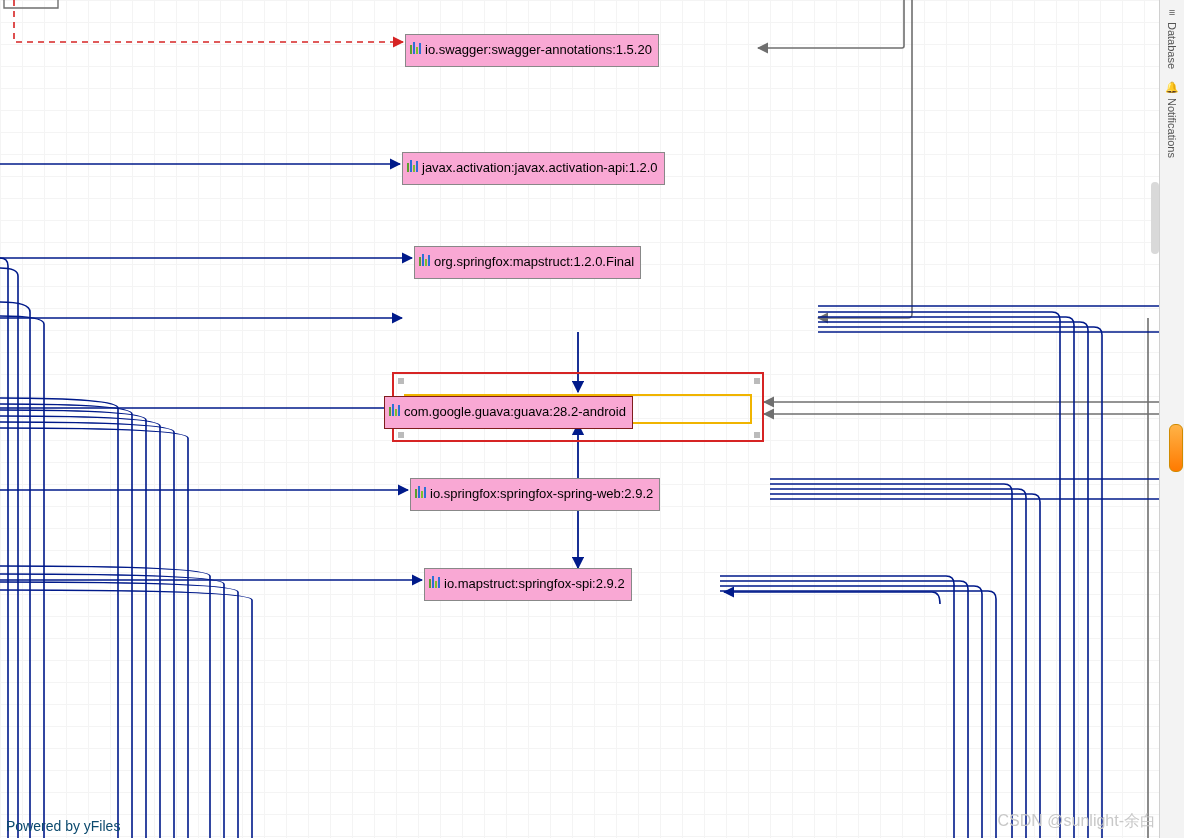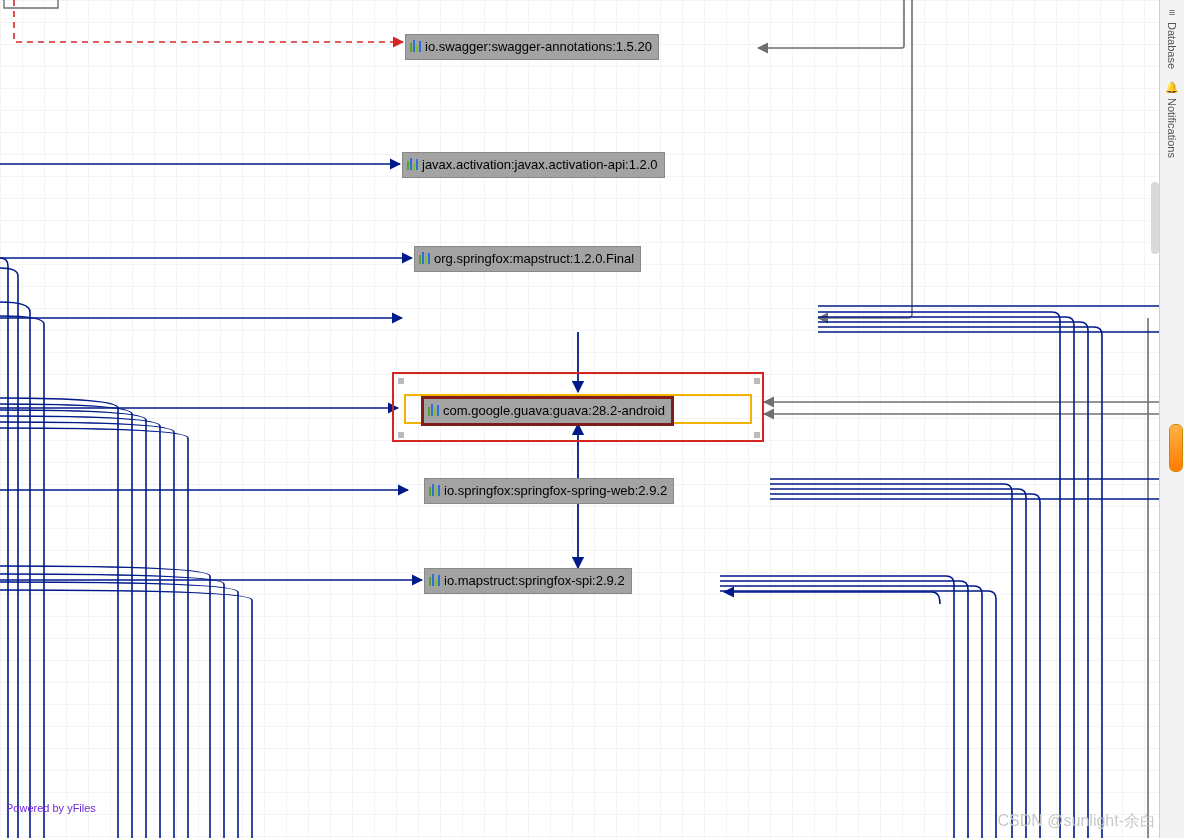--- a/index.html
+++ b/index.html
@@ -1,33 +1,33 @@
 <!DOCTYPE html>
 <html><head>
 <meta charset="utf-8">
 <style>
   html,body{margin:0;padding:0;width:1184px;height:838px;font-family:"Segoe UI",Arial,sans-serif;font-size:13px;background:#fff;overflow:hidden}
   .canvas{position:absolute;left:0;top:0;width:1160px;height:838px;background:#fff}
   .grid{position:absolute;inset:0;background-image:linear-gradient(#f4f4f4 1px,transparent 1px),linear-gradient(90deg,#f4f4f4 1px,transparent 1px);background-size:22px 22px}
   svg.edges{position:absolute;left:0;top:0;width:1160px;height:838px;pointer-events:none}
-  .node{position:absolute;background:#a3a3a3;border:1px solid #888;padding:0 6px 2px 4px;display:flex;align-items:center;gap:4px;height:22px;box-sizing:content-box;white-space:nowrap}
+  .node{position:absolute;background:#f9a8d4;border:1px solid #888;padding:7px 6px 2px 4px;display:flex;gap:4px;height:22px;box-sizing:content-box;white-space:nowrap}
   .node .bars{display:inline-flex;align-items:flex-end;gap:1px;height:12px}
   .node .bars span{display:inline-block;width:2px}
   .node .bars span:nth-child(1){height:9px;background:#5aa02c}
   .node .bars span:nth-child(2){height:12px;background:#2e6fd6}
   .node .bars span:nth-child(3){height:7px;background:#7fc12b}
   .node .bars span:nth-child(4){height:11px;background:#2e6fd6}
   .sel-outer{position:absolute;border:2px solid #d62424;box-sizing:border-box}
   .sel-inner{position:absolute;border:2px solid #f0b400;box-sizing:border-box}
   .handle{position:absolute;width:6px;height:6px;background:#bbb}
   .sidebar{position:absolute;right:0;top:0;width:24px;height:838px;background:#f3f3f3;border-left:1px solid #d0d0d0;display:flex;flex-direction:column;align-items:center}
   .side-tab{writing-mode:vertical-rl;font-size:11px;color:#555;padding:6px 2px;display:flex;align-items:center;gap:4px;cursor:pointer}
   .side-ico{font-size:11px;writing-mode:horizontal-tb}
   .mini{position:absolute;right:1px;top:424px;width:12px;height:46px;background:linear-gradient(#ffb347,#ff7a00);border-radius:6px;border:1px solid #d08a00}
-  .powered{position:absolute;left:6px;bottom:24px;color:#6d28d9;font-size:11px}
+  .powered{position:absolute;left:6px;bottom:4px;color:#0c4a6e;font-size:14px}
   .wm{position:absolute;right:28px;bottom:6px;color:#c8c8c8;font-size:16px}
   .scroll-thumb{position:absolute;right:25px;top:182px;width:8px;height:72px;background:#d9d9d9;border-radius:4px}
 </style>
 </head>
 <body>
 
 <div class="canvas">
   <div class="grid"></div>
 
   <svg class="edges">
@@ -145,31 +145,31 @@
       </span>
     <span>org.springfox:mapstruct:1.2.0.Final</span>
   </div>
 
   <div class="sel-outer" style="left:392px;top:372px;width:372px;height:70px"></div>
   <div class="sel-inner" style="left:404px;top:394px;width:348px;height:30px"></div>
   <div class="handle" style="left:398px;top:378px"></div>
   <div class="handle" style="left:754px;top:378px"></div>
   <div class="handle" style="left:398px;top:432px"></div>
   <div class="handle" style="left:754px;top:432px"></div>
-  <div class="node" style="left:421px;top:396px;border:3px solid #7f1d1d">
+  <div class="node" style="left:384px;top:396px;border:1px solid #7f1d1d">
     <span class="bars">
         <span></span>
         <span></span>
         <span></span>
         <span></span>
       </span>
     <span>com.google.guava:guava:28.2-android</span>
   </div>
 
-  <div class="node" style="left:424px;top:478px">
+  <div class="node" style="left:410px;top:478px">
     <span class="bars">
         <span></span>
         <span></span>
         <span></span>
         <span></span>
       </span>
     <span>io.springfox:springfox-spring-web:2.9.2</span>
   </div>
   <div class="node" style="left:424px;top:568px">
     <span class="bars">

